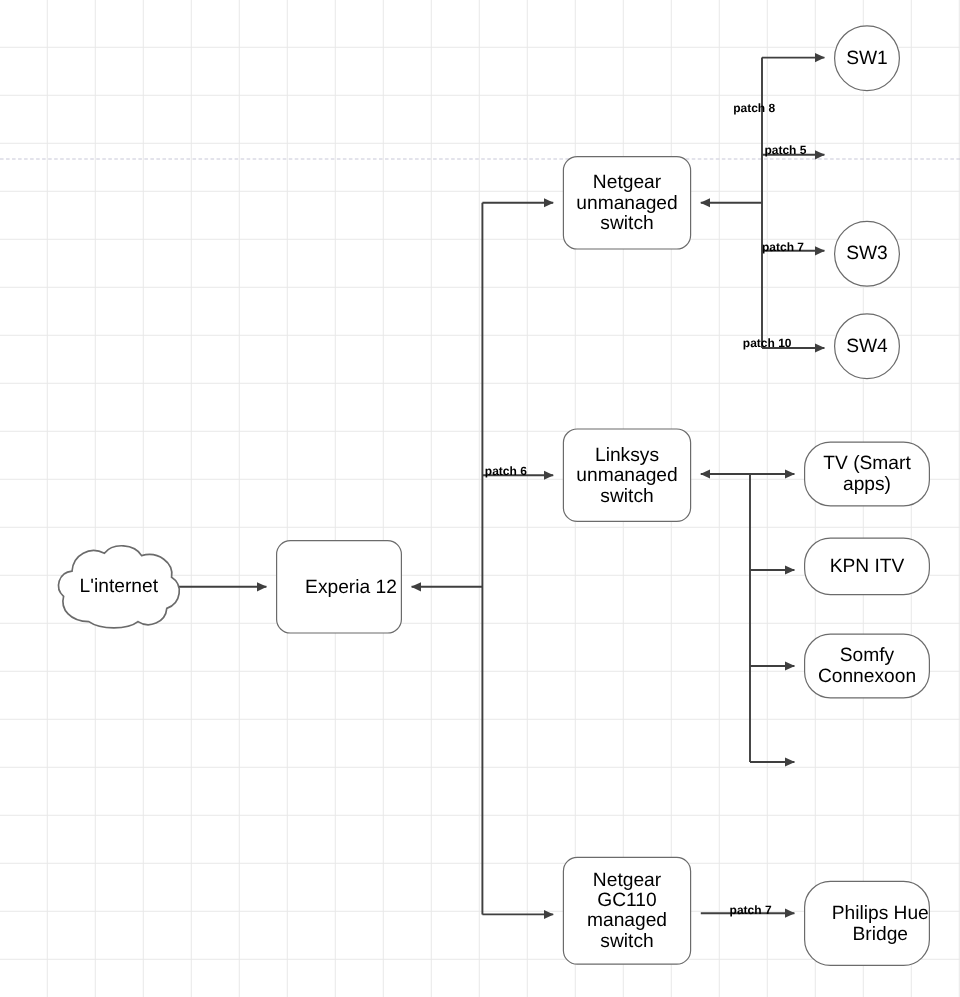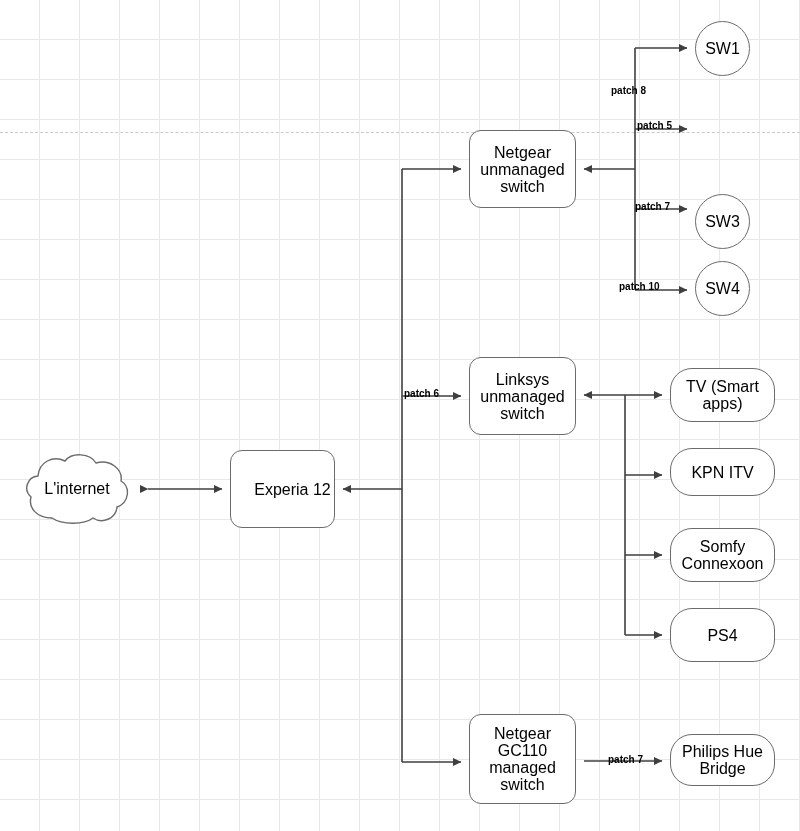--- a/index.html
+++ b/index.html
@@ -111,21 +111,21 @@
       <path d="M625,395 L584,395" marker-end="url(#arr)"></path>
       <path d="M625,395 L662,395" marker-end="url(#arr)"></path>
       <path d="M625,475 L662,475" marker-end="url(#arr)"></path>
       <path d="M625,555 L662,555" marker-end="url(#arr)"></path>
       <path d="M625,635 L662,635" marker-end="url(#arr)"></path>
 
       <path d="M584,761 L662,761" marker-end="url(#arr)"></path>
     </g>
   </svg>
 
-  <div class="node cloud" style="left:22px;top:450px;width:110px;height:76px;">
+  <div class="node cloud" style="left:44px;top:450px;width:110px;height:76px;">
     <svg class="cloud-shape" width="110" height="76" viewBox="0 0 110 76">
       <path d="M30,68 C15,68 6,58 9,47 C1,40 5,27 16,26 C17,12 31,5 43,11 C50,2 68,3 74,13 C88,9 101,19 99,31 C109,37 107,53 95,57 C94,69 80,74 71,68 C62,75 40,75 30,68 Z" fill="#ffffff" stroke="#6b6b6b" stroke-width="1.4"></path>
     </svg>
     <span class="cloud-label">L'internet</span>
   </div>
 
   <div class="node rect" style="left:230px;top:450px;width:105px;height:78px;padding-left:20px;">
     <span>Experia 12</span>
   </div>
 
@@ -144,42 +144,39 @@
   <div class="node rect" style="left:469px;top:714px;width:107px;height:90px;white-space:pre-line;">
     <span>Netgear
 GC110
 managed
 switch</span>
   </div>
 
   <div class="node circle" style="left:695px;top:21px;width:55px;height:55px;">
     <span>SW1</span>
   </div>
-  <div class="node circle" style="left:695px;top:194px;width:55px;height:55px;">
+  <div class="node circle" style="left:695px;top:184px;width:55px;height:55px;">
     <span>SW3</span>
   </div>
   <div class="node circle" style="left:695px;top:261px;width:55px;height:55px;">
     <span>SW4</span>
   </div>
 
   <div class="node round" style="left:670px;top:368px;width:105px;height:54px;white-space:pre-line;">
     <span>TV (Smart
 apps)</span>
   </div>
   <div class="node round" style="left:670px;top:448px;width:105px;height:48px;">
     <span>KPN ITV</span>
   </div>
   <div class="node round" style="left:670px;top:528px;width:105px;height:54px;white-space:pre-line;">
     <span>Somfy
 Connexoon</span>
   </div>
-  <div class="node round" style="left:670px;top:608px;width:105px;height:54px;">
-    <span>PS4</span>
-  </div>
-  <div class="node round" style="left:670px;top:734px;width:105px;height:52px;white-space:pre-line;">
+  <div class="node round" style="left:670px;top:734px;width:105px;height:71px;white-space:pre-line;justify-content:flex-end;">
     <span>Philips Hue
 Bridge</span>
   </div>
 
   <div class="edge-label" style="left:611px;top:85px;">patch 8</div>
   <div class="edge-label" style="left:637px;top:120px;">patch 5</div>
   <div class="edge-label" style="left:635px;top:201px;">patch 7</div>
   <div class="edge-label" style="left:619px;top:281px;">patch 10</div>
   <div class="edge-label" style="left:404px;top:388px;">patch 6</div>
   <div class="edge-label" style="left:608px;top:754px;">patch 7</div>

